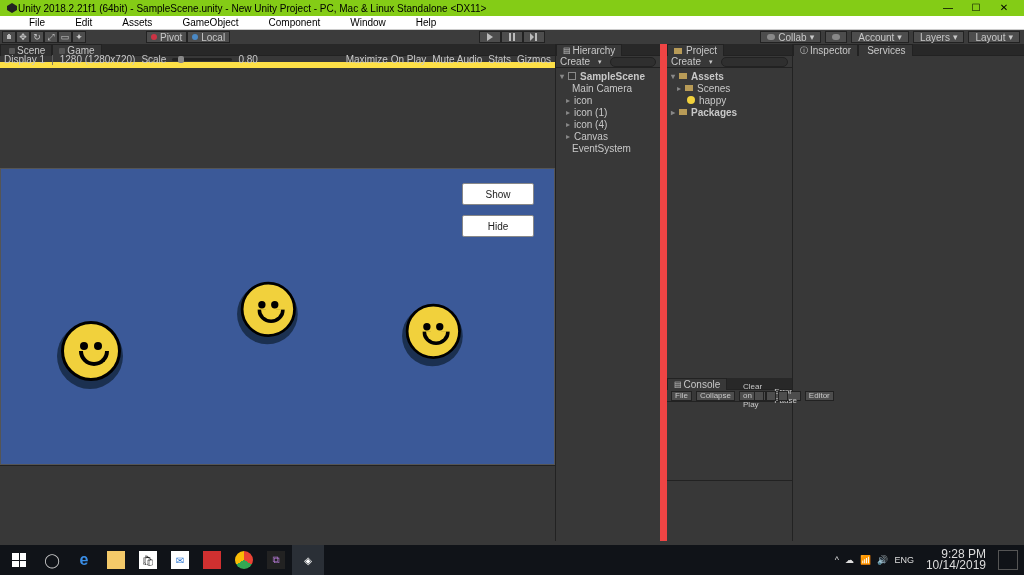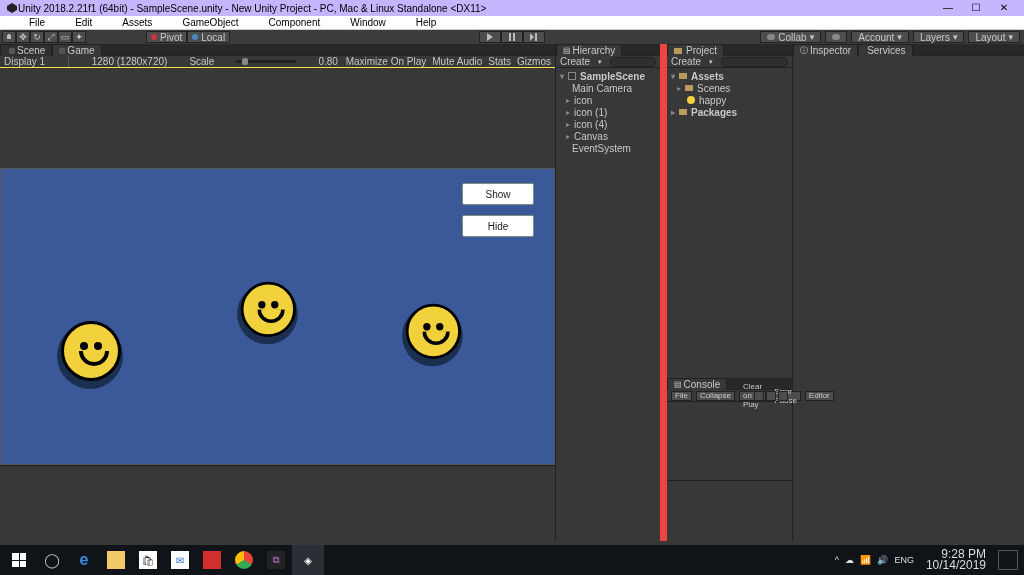--- a/index.html
+++ b/index.html
@@ -1,19 +1,19 @@
 <!DOCTYPE html>
 <html><head>
 <meta charset="utf-8">
 <style>
   * { box-sizing: border-box; margin: 0; padding: 0; font-family: "Segoe UI", Tahoma, sans-serif; font-size: 10px; color: #c8c8c8; }
   body { width: 1024px; height: 575px; background: #383838; overflow: hidden; user-select: none; }
 
   
-  .title-bar { height: 16px; background: #c4b5fd; display: flex; align-items: center; padding: 8px 6px; }
+  .title-bar { height: 16px; background: #84cc16; display: flex; align-items: center; padding: 8px 6px; }
   .title-bar .t { color: #000; font-size: 10px; flex: 1; white-space: nowrap; overflow: hidden; }
   .title-bar .win-btn { width: 28px; height: 16px; text-align: center; color: #000; font-size: 10px; line-height: 16px; }
 
   
   .menu-bar { height: 14px; background: #fff; display: flex; align-items: center; padding: 0 4px; border-bottom: 1px solid #ccc; }
   .menu-bar span { color: #000; font-size: 10px; padding: 0 5px; margin-left: 20px; }
 
   
   .toolbar-row { height: 14px; background: #3c3c3c; display: flex; align-items: center; position: relative; }
   .tool-btn { background: #4d4d4d; border: 1px solid #222; height: 12px; min-width: 14px; display:inline-flex; align-items:center; justify-content:center; font-size:9px; color:#c8c8c8; }
@@ -36,21 +36,21 @@
   .spacer-tab { flex:1; background:#282828; border-bottom:1px solid #222; }
 
   
   .main { height: 497px; display:flex; }
   .center-col { width: 555px; display:flex; flex-direction:column; background:#383838; }
   .hierarchy-col { width: 105px; display:flex; flex-direction:column; border-left:1px solid #222; background:#383838; }
   .stack-col { width: 132px; display:flex; flex-direction:column; border-left:7px solid #ef4444; background:#383838; }
   .inspector-col { flex:1; border-left:1px solid #222; background:#383838; }
 
   
-  .sg-toolbar { height:12px; background:#383838; border-bottom:1px solid #fde047; display:flex; align-items:center; font-size:9px; color:#aaa; padding:0 4px; gap:22px; position:relative; }
+  .sg-toolbar { height:12px; background:#383838; border-bottom:6px solid #fde047; display:flex; align-items:center; font-size:9px; color:#aaa; padding:0 4px; gap:6px; position:relative; }
   .sg-toolbar .right { position:absolute; right:4px; display:flex; gap:6px; }
 
   
   .viewport-wrap { flex:1; background:#222; position:relative; }
   .viewport-dead-top { height:100px; background:#383838; }
   .game-canvas { position:absolute; top:100px; left:0; right:0; bottom:76px; background:#3b5998; border:1px solid #555; }
   .viewport-dead-bottom { position:absolute; bottom:0; left:0; right:0; height:76px; background:#383838; border-top:1px solid #222; }
 
   
   .ui-btn { position:absolute; width:72px; height:22px; background:#fff; color:#222; font-size:11px; border:1px solid #888; border-radius:2px; display:flex; align-items:center; justify-content:center; }

